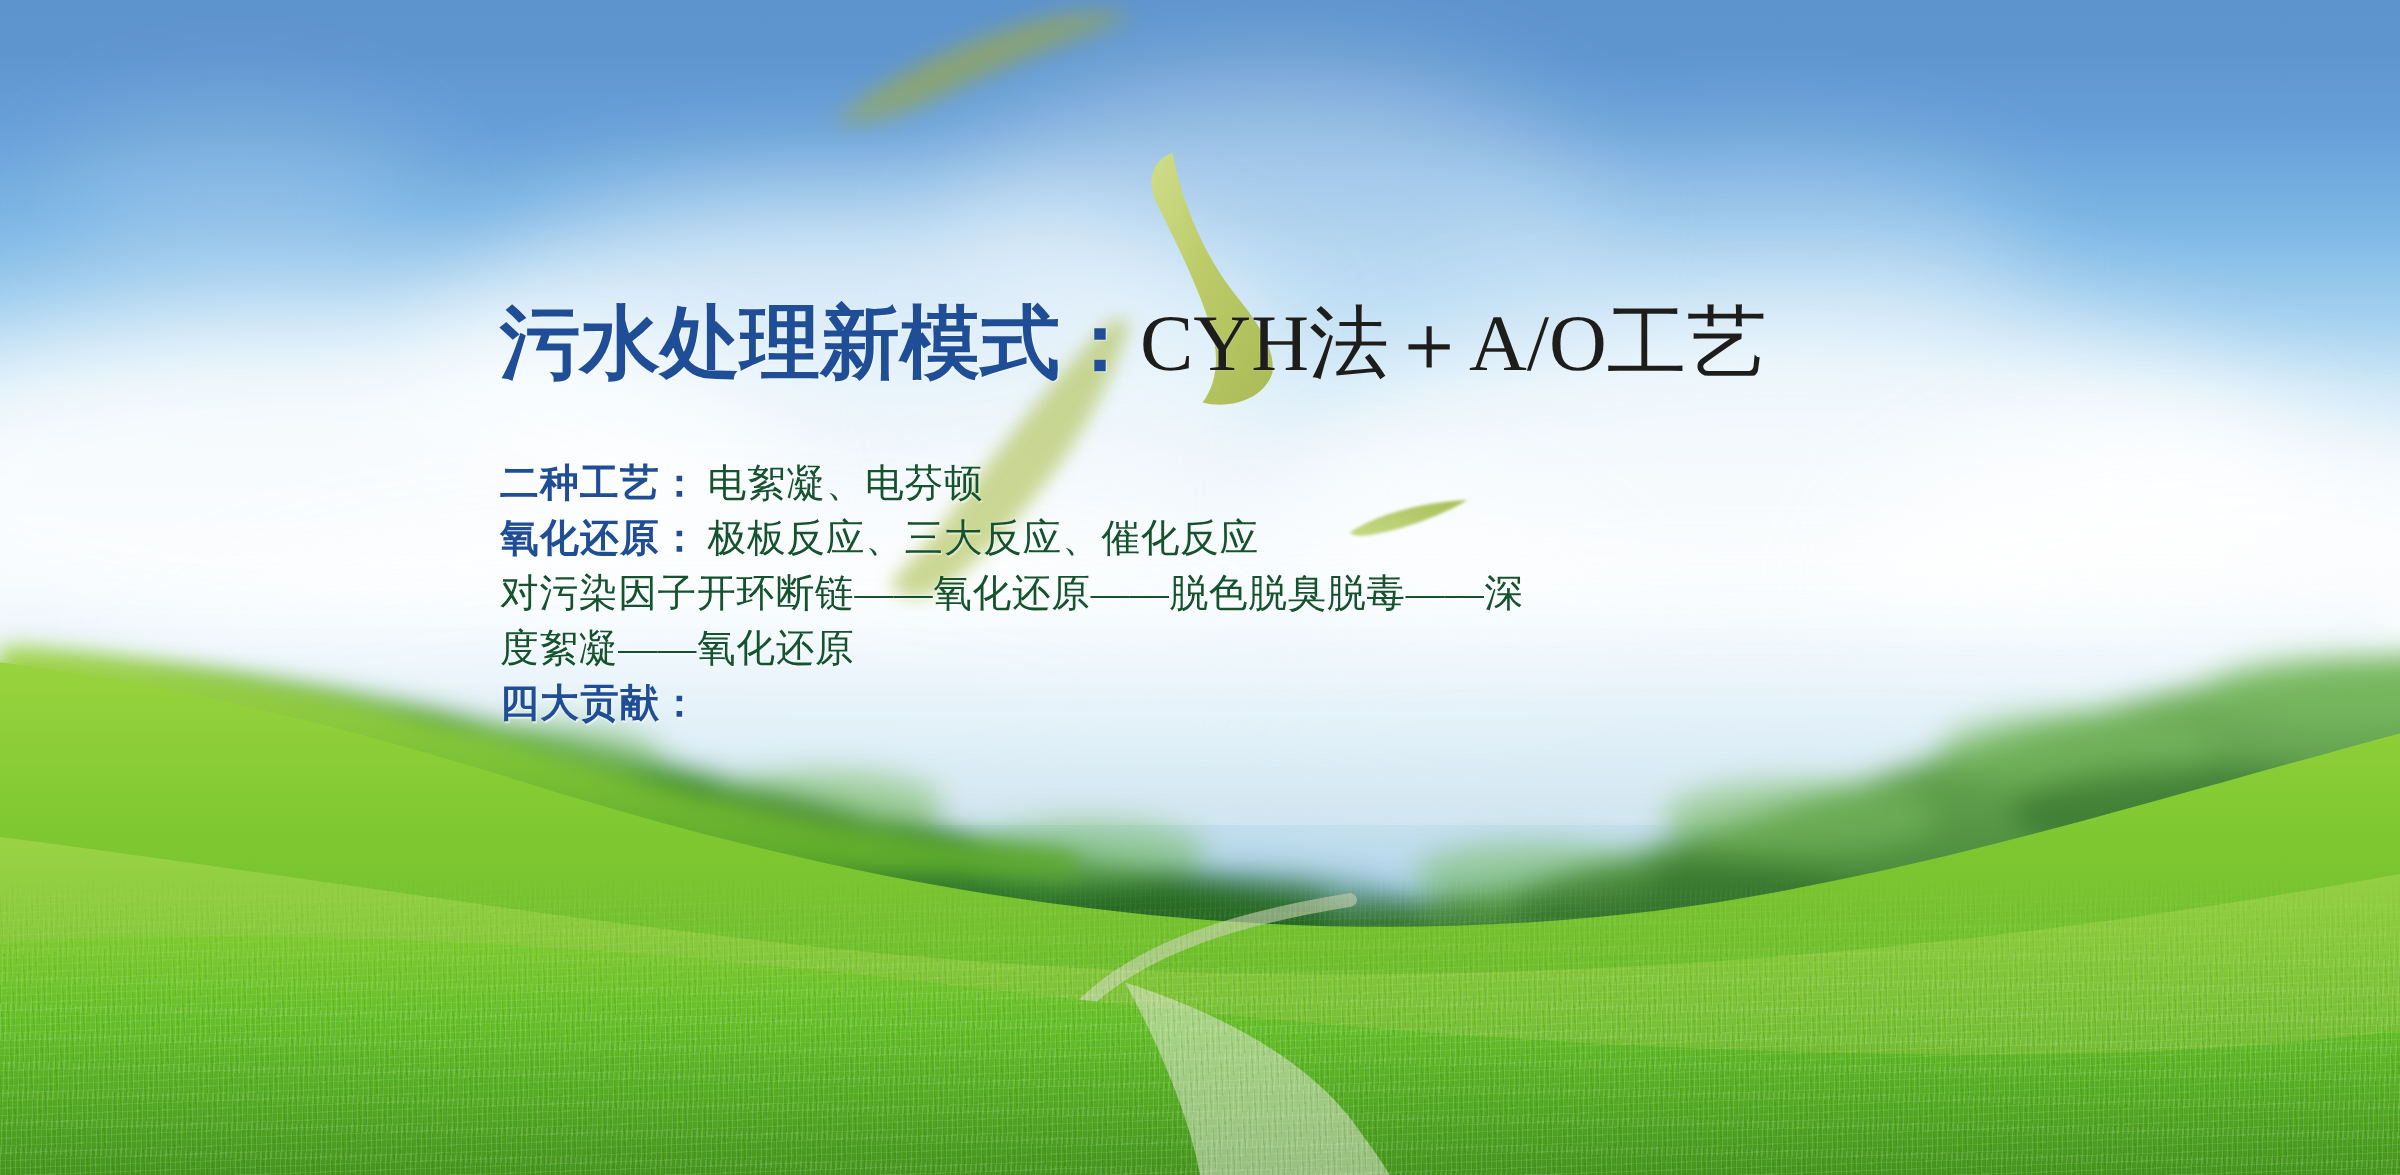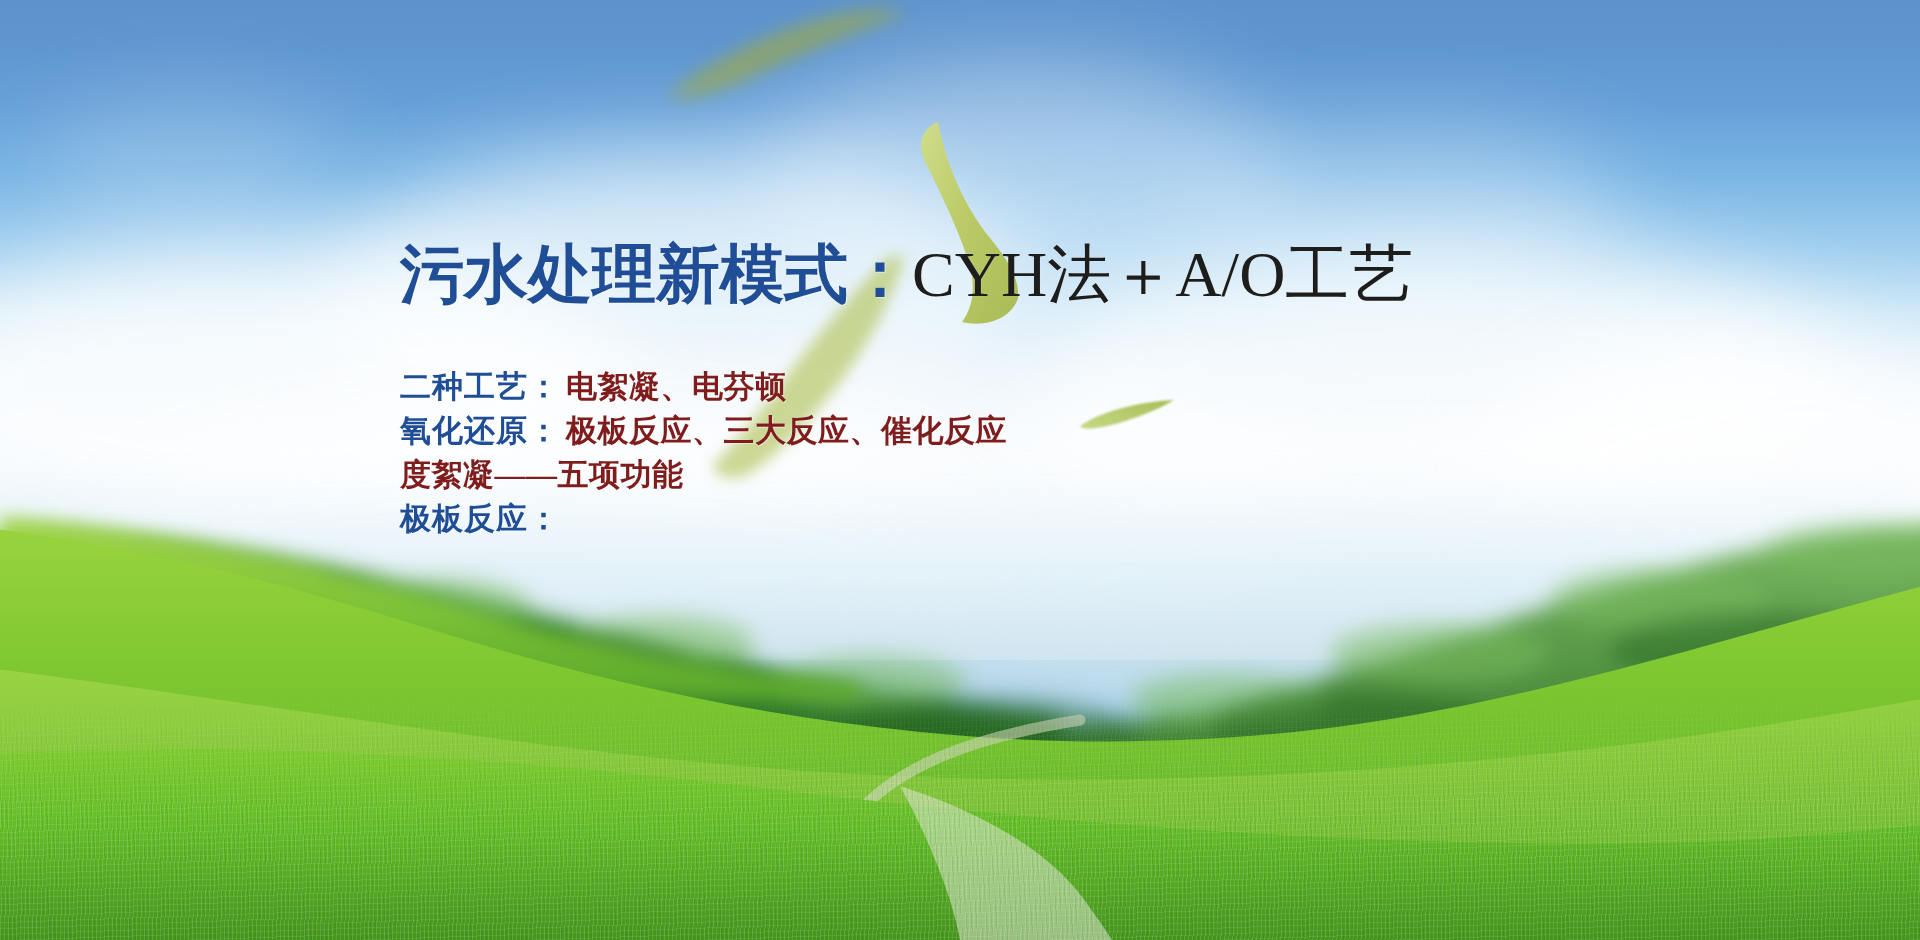--- a/index.html
+++ b/index.html
@@ -116,22 +116,22 @@
   }
   .label{
     color:#1f4e96;
     font-weight:700;
     flex:0 0 auto;
     width:166px;
     text-shadow:0 0 1px rgba(255,255,255,.8),1px 1px 0 rgba(255,255,255,.5);
     letter-spacing:1px;
   }
   .value{
-    color:#7f1d1d;
-    font-weight:700;
+    color:#14532d;
+    font-weight:400;
     flex:1 1 auto;
     text-shadow:0 0 1px rgba(255,255,255,.7),1px 1px 1px rgba(255,255,255,.45);
     letter-spacing:.5px;
   }
   .value .line2{display:block;}
 </style>
 </head>
 <body>
 
 <div class="slide">
@@ -287,24 +287,25 @@
         <span class="value">电絮凝、电芬顿</span>
       </div>
 
       <div class="row">
         <span class="label">氧化还原：</span>
         <span class="value">极板反应、三大反应、催化反应</span>
       </div>
 
       <div class="row">
         <span class="value">
-          <span class="line2">度絮凝——五项功能</span>
+          <span>对污染因子开环断链——氧化还原——脱色脱臭脱毒——深</span>
+          <span class="line2">度絮凝——氧化还原</span>
         </span>
       </div>
 
       <div class="row">
-        <span class="label">极板反应：</span>
+        <span class="label">四大贡献：</span>
       </div>
 
     </div>
   </div>
 
 </div>
 
 </body></html>

